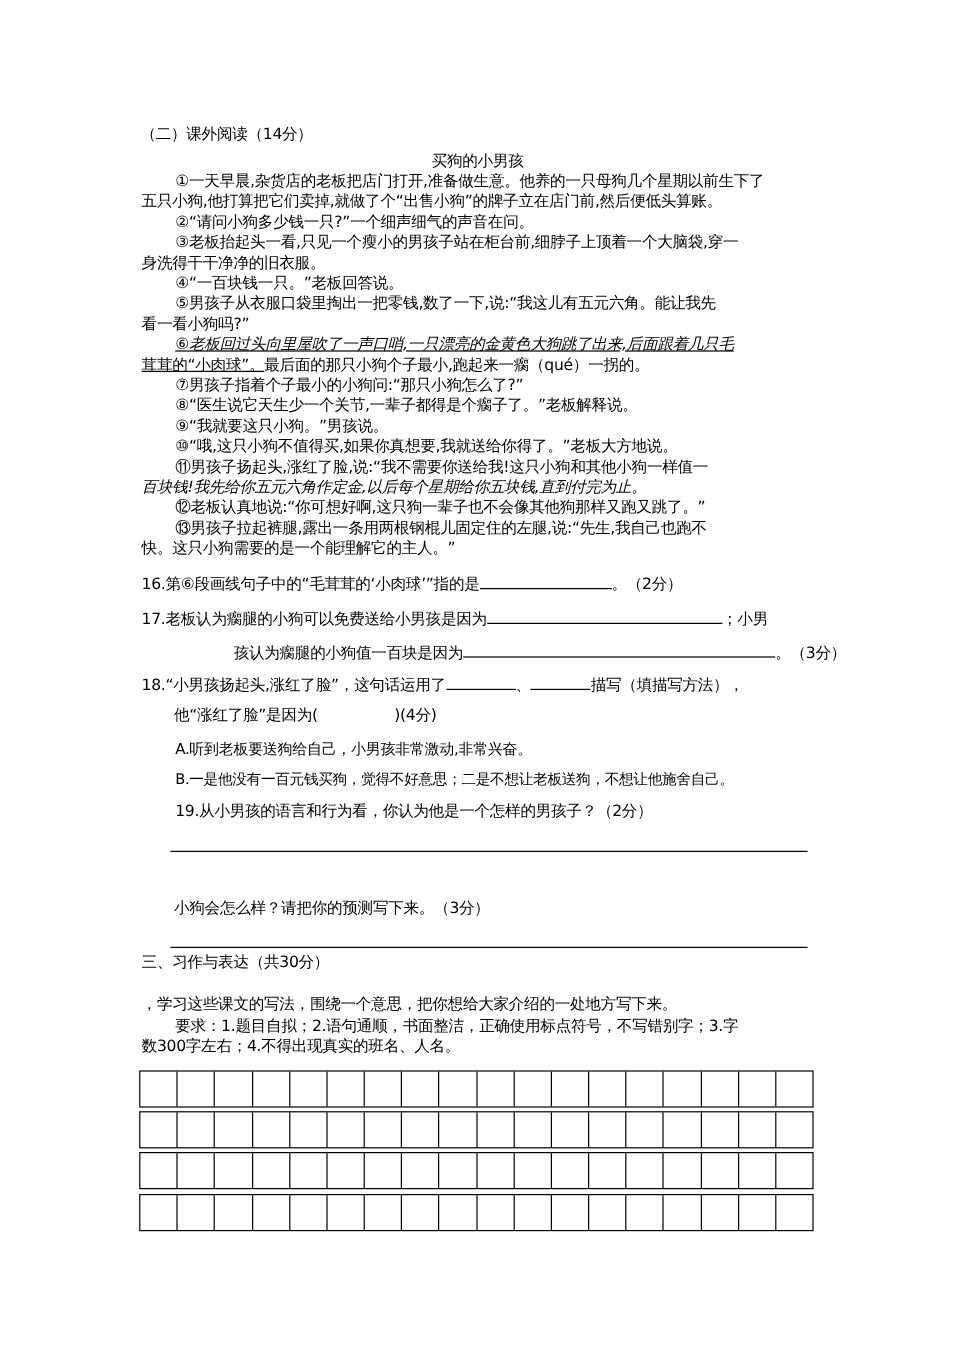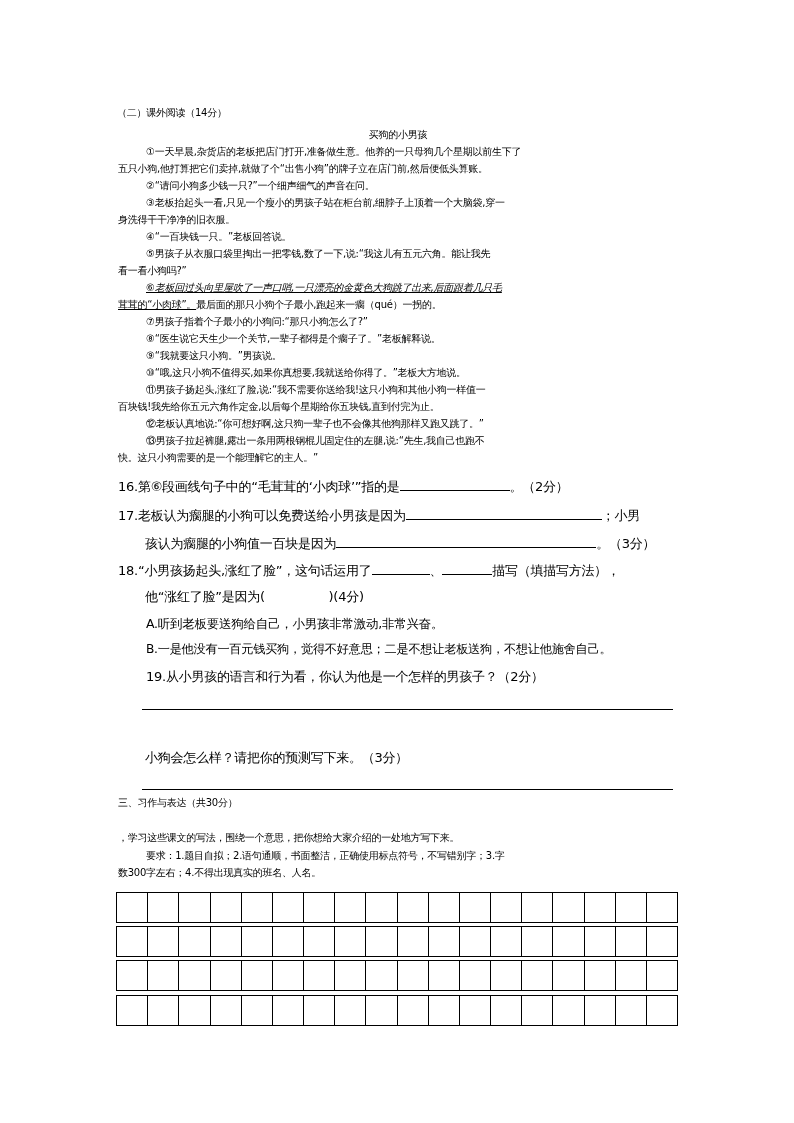--- a/index.html
+++ b/index.html
@@ -4,21 +4,21 @@
 <style>
   html, body { margin: 0; padding: 0; background: #ffffff; }
   body {
     width: 794px; height: 1123px; position: relative; overflow: hidden;
     font-family: "DejaVu Sans", "Liberation Sans", sans-serif;
     color: #000000; font-size: 13px;
   }
   .page { position: absolute; left: 0; top: 0; width: 794px; height: 1123px; }
   .line {
     position: absolute; left: 118px; width: 560px; height: 17px;
-    line-height: 17px; white-space: nowrap; font-size: 10px; letter-spacing: -0.25px;
+    line-height: 17px; white-space: nowrap; font-size: 13px; letter-spacing: -0.25px;
   }
   .indent { padding-left: 28px; }
   .center { text-align: center; }
   .u { text-decoration: underline; }
   .blank { display: inline-block; border-bottom: 1px solid #000; height: 13px; vertical-align: baseline; }
   .q { font-size: 13px; }
   .sub { left: 145px; }
   .opt { left: 146px; font-size: 12.5px; }
   .answer-line { position: absolute; height: 0; border-top: 1px solid #000; }
   .grid { position: absolute; left: 116px; width: 562px; }
@@ -49,33 +49,33 @@
     <span class="u">⑥老板回过头向里屋吹了一声口哨,一只漂亮的金黄色大狗跳了出来,后面跟着几只毛</span>
   </div>
   <div class="line" style="top:296px;">
     <span class="u">茸茸的“小肉球”。</span><span>最后面的那只小狗个子最小,跑起来一瘸（qué）一拐的。</span>
   </div>
   <div class="line indent" style="top:313px;">⑦男孩子指着个子最小的小狗问:“那只小狗怎么了?”</div>
   <div class="line indent" style="top:330px;">⑧“医生说它天生少一个关节,一辈子都得是个瘸子了。”老板解释说。</div>
   <div class="line indent" style="top:347px;">⑨“我就要这只小狗。”男孩说。</div>
   <div class="line indent" style="top:364px;">⑩“哦,这只小狗不值得买,如果你真想要,我就送给你得了。”老板大方地说。</div>
   <div class="line indent" style="top:381px;">⑪男孩子扬起头,涨红了脸,说:“我不需要你送给我!这只小狗和其他小狗一样值一</div>
-  <div class="line" style="top:398px;">百块钱!我先给你五元六角作定金,以后每个星期给你五块钱,直到付完为止。</div>
+  <div class="line" style="top:398px;font-style:italic;">百块钱!我先给你五元六角作定金,以后每个星期给你五块钱,直到付完为止。</div>
   <div class="line indent" style="top:415px;">⑫老板认真地说:“你可想好啊,这只狗一辈子也不会像其他狗那样又跑又跳了。”</div>
   <div class="line indent" style="top:432px;">⑬男孩子拉起裤腿,露出一条用两根钢棍儿固定住的左腿,说:“先生,我自己也跑不</div>
   <div class="line" style="top:449px;">快。这只小狗需要的是一个能理解它的主人。”</div>
 
   <div class="line q" style="top:477px;">
     <span>16.第⑥段画线句子中的“毛茸茸的‘小肉球’”指的是</span><span class="blank" style="width:110px;"></span><span>。（2分）</span>
   </div>
 
   <div class="line q" style="top:506px;">
     <span>17.老板认为瘸腿的小狗可以免费送给小男孩是因为</span><span class="blank" style="width:196px;"></span><span>；小男</span>
   </div>
-  <div class="line q sub" style="top:534px;">
+  <div class="line q sub" style="top:534px;text-align:right;">
     <span>孩认为瘸腿的小狗值一百块是因为</span><span class="blank" style="width:260px;"></span><span>。（3分）</span>
   </div>
 
   <div class="line q" style="top:561px;">
     <span>18.“小男孩扬起头,涨红了脸”，这句话运用了</span><span class="blank" style="width:58px;"></span><span>、</span><span class="blank" style="width:50px;"></span><span>描写（填描写方法），</span>
   </div>
   <div class="line q sub" style="top:588px;">他“涨红了脸”是因为(　　　　　)(4分)</div>
   <div class="line opt" style="top:615px;">A.听到老板要送狗给自己，小男孩非常激动,非常兴奋。</div>
   <div class="line opt" style="top:641px;font-size:12.2px;">B.一是他没有一百元钱买狗，觉得不好意思；二是不想让老板送狗，不想让他施舍自己。</div>
 

